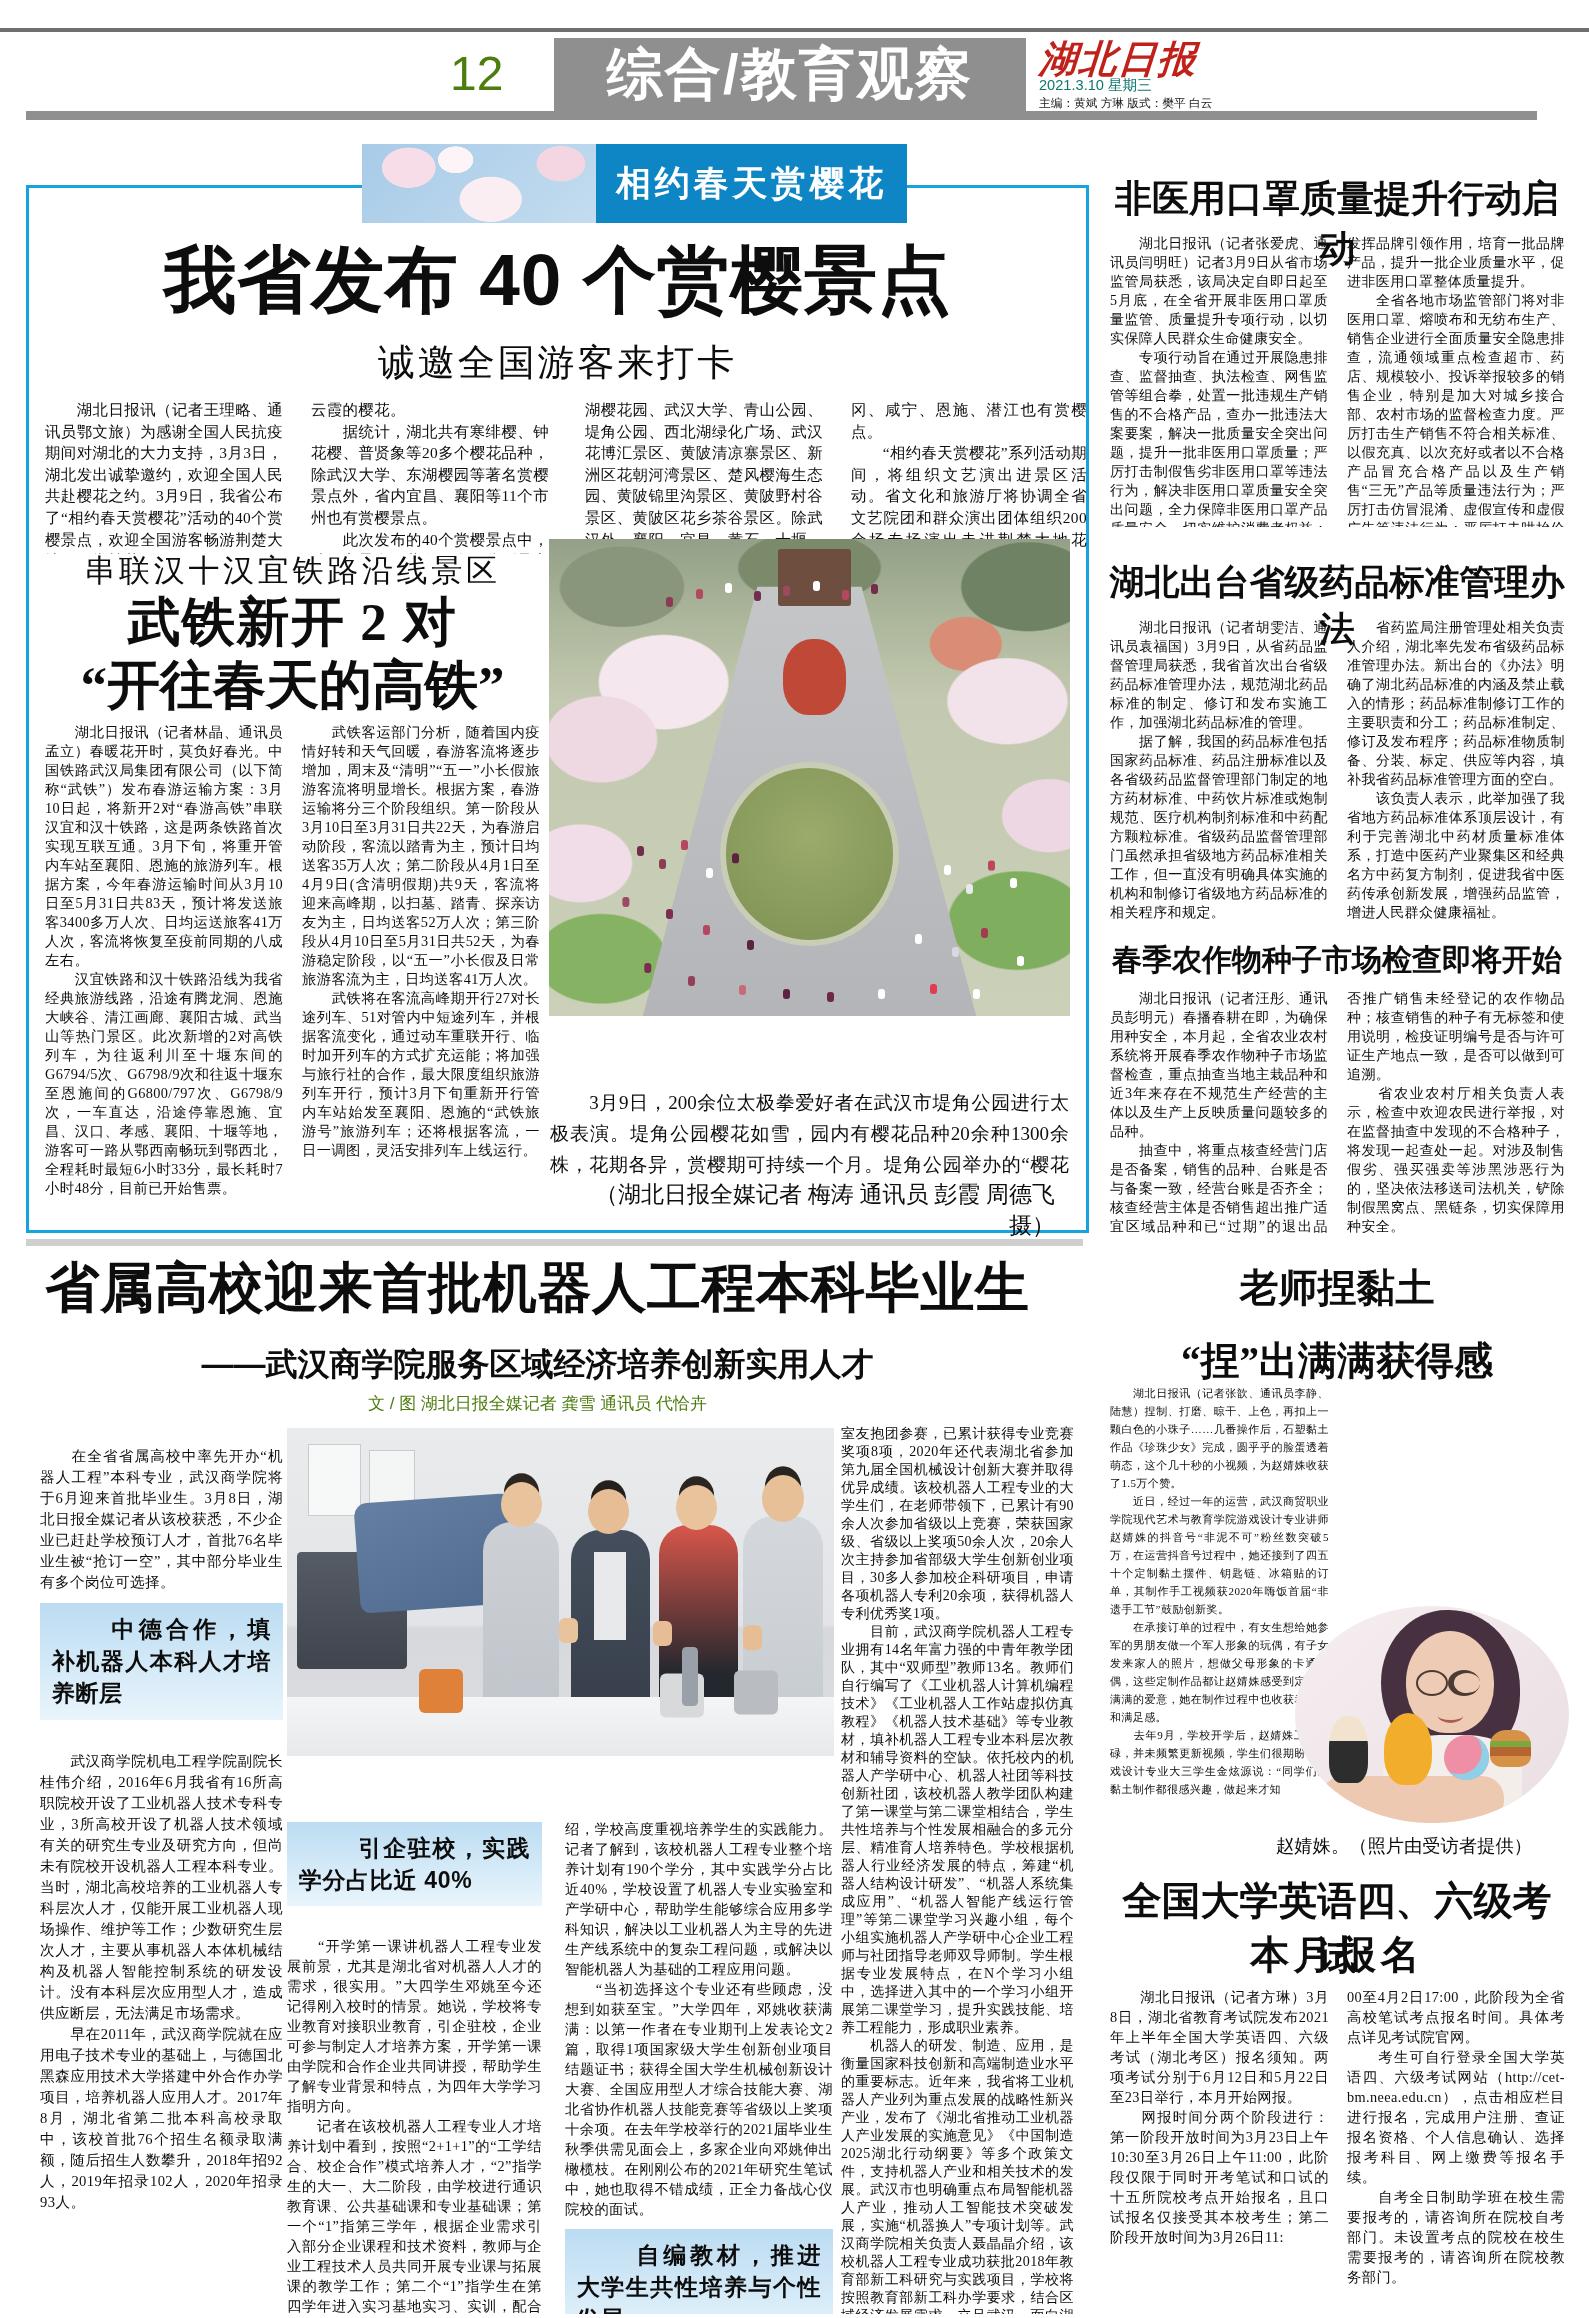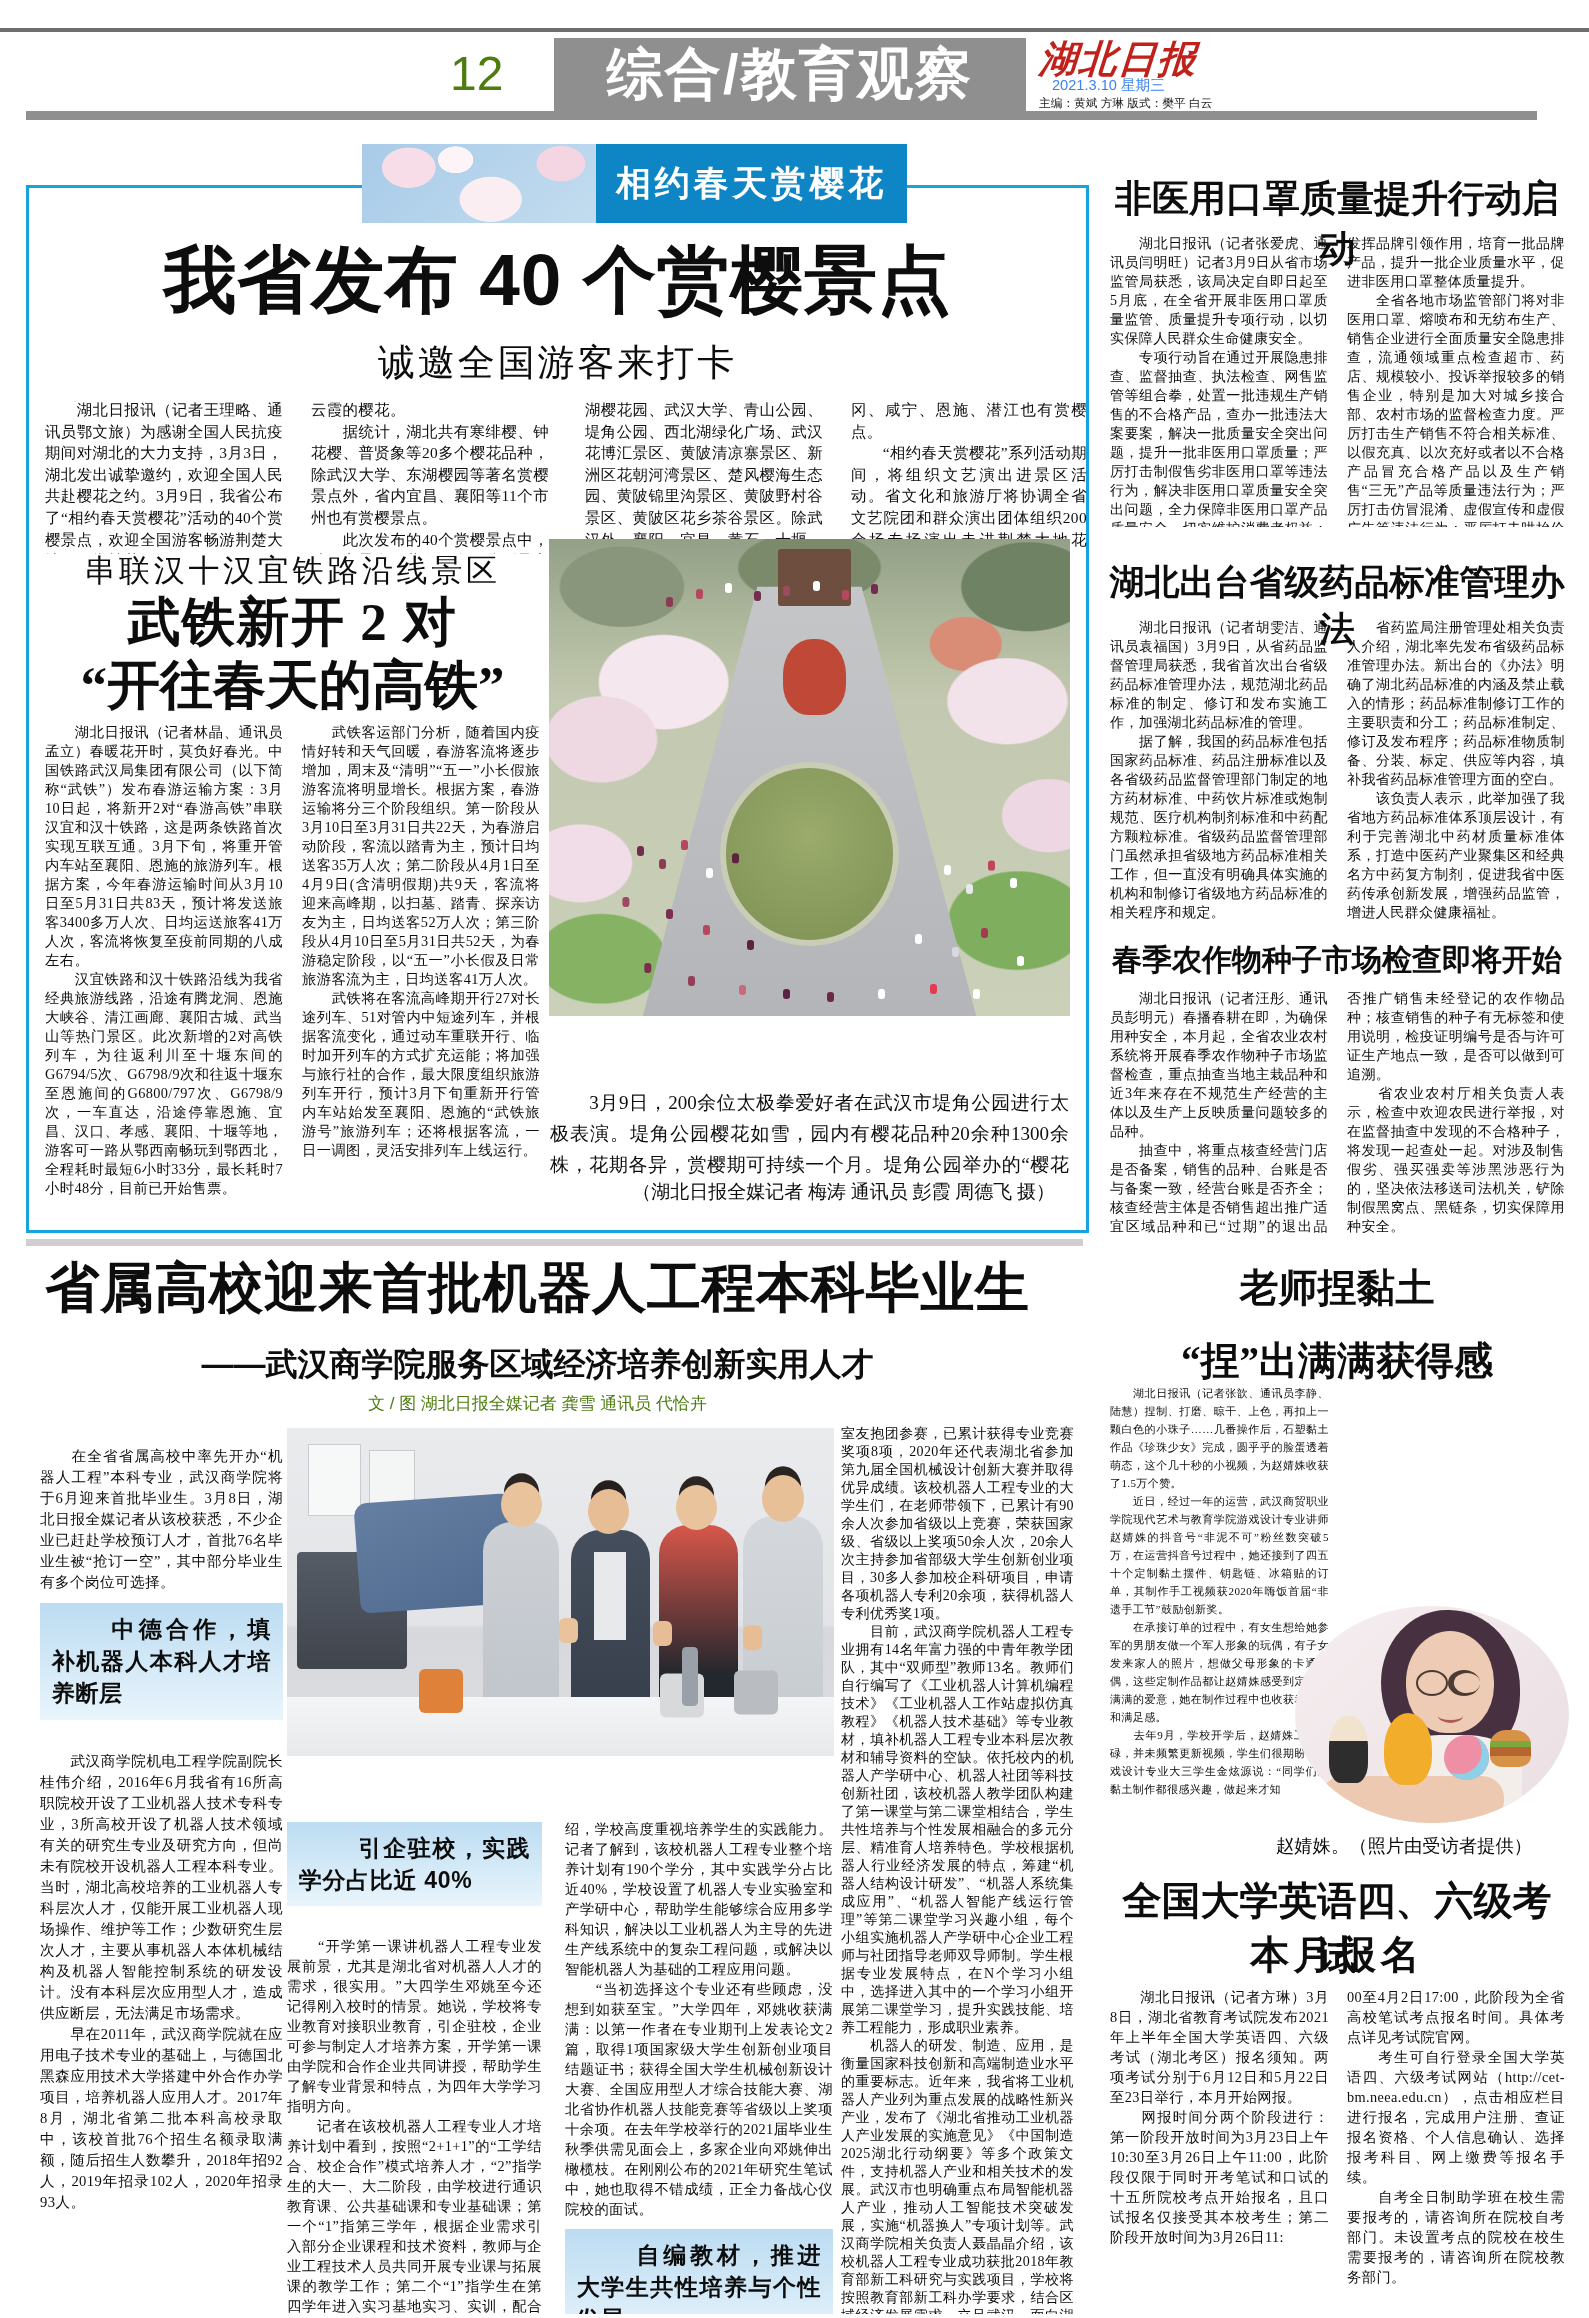--- a/index.html
+++ b/index.html
@@ -26,21 +26,21 @@
 
   <div class="abs sans" style="left:450px;top:37px;font-size:48px;line-height:73px;color:#4d7c0f;">12</div>
 
   <div class="abs sans" style="left:554px;top:38px;width:472px;height:73px;background:#8f8f8f;color:#fff;
               display:flex;align-items:center;justify-content:center;">
     <span style="font-size:56px;font-weight:bold;letter-spacing:2.2px;">综合/教育观察</span>
   </div>
 
   <div class="abs" style="left:1039px;top:34px;font-size:38px;font-weight:900;color:#c0211a;
               font-style:italic;letter-spacing:1.5px;transform:skewX(-4deg);">湖北日报</div>
-  <div class="abs sans" style="left:1039px;top:76px;font-size:14.6px;color:#3b82f6;margin-left:13px;">2021.3.10 星期三</div>
+  <div class="abs sans" style="left:1039px;top:76px;font-size:14.6px;color:#0f766e;">2021.3.10 星期三</div>
   <div class="abs sans" style="left:1039px;top:96px;font-size:11.7px;color:#1a1a1a;">主编：黄斌 方琳 版式：樊平 白云</div>
 
   <div class="abs" style="left:25.6px;top:111px;width:1511px;height:8.8px;background:#8f8f8f;"></div>
 
   <div class="abs" style="left:25.6px;top:185px;width:1057px;height:1042px;border:3.7px solid #17a3de;"></div>
 
   <div class="abs" style="left:362px;top:144px;width:545px;height:79px;display:flex;">
     <div style="flex:0 0 234px;background:
            radial-gradient(44px 33px at 20% 30%, #f7dde8 0 60%, transparent 62%),
            radial-gradient(51px 37px at 55% 70%, #fbeef3 0 60%, transparent 62%),
@@ -96,21 +96,21 @@
          307px 19px #ffffff, 329px 38px #e8e8ee, 351px 14.6px #c0455c, 373px 32px #ffffff,
          -14.6px 51px #9c4a62, 29px 63px #7a2d4e, 66px 79px #b5485f, 110px 94px #5d2242,
          278px 88px #ffffff, 315px 101px #d8d8e0, 344px 82px #a43a54, 380px 110px #ffffff,
          7.3px 117px #7a2d4e, 51px 130px #933f59, 102px 139px #c76b7b, 146px 143px #5d2242,
          190px 146px #6e2847, 241px 143px #ffffff, 293px 138px #e23c50, 336px 143px #ffffff,
          29px -249px #8c3b56, 59px -257px #b5485f, 88px -263px #ffffff, 117px -255px #722d4c,
          146px -260px #9c4a62, 176px -265px #ffffff, 205px -256px #b5485f, 234px -262px #722d4c;"></div>
   </div>
 
   <div class="col kai" style="left:550px;top:1087px;width:519px;height:92px;font-size:19px;line-height:31px;letter-spacing:0;">　　3月9日，200余位太极拳爱好者在武汉市堤角公园进行太极表演。堤角公园樱花如雪，园内有樱花品种20余种1300余株，花期各异，赏樱期可持续一个月。堤角公园举办的“樱花之约 相约堤角”系列活动丰富多彩，活动将持续至本月底。</div>
-  <div class="abs kai" style="left:550px;top:1179px;width:505px;text-align:right;font-size:19px;">（湖北日报全媒记者 梅涛 通讯员 彭霞 周德飞 摄）</div>
+  <div class="abs kai" style="left:550px;top:1179px;width:505px;text-align:right;font-size:23px;">（湖北日报全媒记者 梅涛 通讯员 彭霞 周德飞 摄）</div>
 
   <div class="abs" style="left:25.6px;top:1239px;width:1057px;height:7.3px;background:#cfcfcf;"></div>
 
   <div class="ttl" style="left:1106px;top:174px;width:462px;font-size:37px;">非医用口罩质量提升行动启动</div>
   <div class="col" style="left:1110px;top:234px;width:218px;height:293px;">　　湖北日报讯（记者张爱虎、通讯员闫明旺）记者3月9日从省市场监管局获悉，该局决定自即日起至5月底，在全省开展非医用口罩质量监管、质量提升专项行动，以切实保障人民群众生命健康安全。
 　　专项行动旨在通过开展隐患排查、监督抽查、执法检查、网售监管等组合拳，处置一批违规生产销售的不合格产品，查办一批违法大案要案，解决一批质量安全突出问题，提升一批非医用口罩质量；严厉打击制假售劣非医用口罩等违法行为，解决非医用口罩质量安全突出问题，全力保障非医用口罩产品质量安全，切实维护消费者权益；同时，加强非医用口罩质量标准帮扶，</div>
   <div class="col" style="left:1347px;top:234px;width:218px;height:293px;">发挥品牌引领作用，培育一批品牌产品，提升一批企业质量水平，促进非医用口罩整体质量提升。
 　　全省各地市场监管部门将对非医用口罩、熔喷布和无纺布生产、销售企业进行全面质量安全隐患排查，流通领域重点检查超市、药店、规模较小、投诉举报较多的销售企业，特别是加大对城乡接合部、农村市场的监督检查力度。严厉打击生产销售不符合相关标准、以假充真、以次充好或者以不合格产品冒充合格产品以及生产销售“三无”产品等质量违法行为；严厉打击仿冒混淆、虚假宣传和虚假广告等违法行为；严厉打击哄抬价格、串通涨价等价格违法行为；依法取缔无证照“黑窝点”。</div>
 
   <div class="ttl" style="left:1106px;top:559px;width:462px;font-size:35px;">湖北出台省级药品标准管理办法</div>

